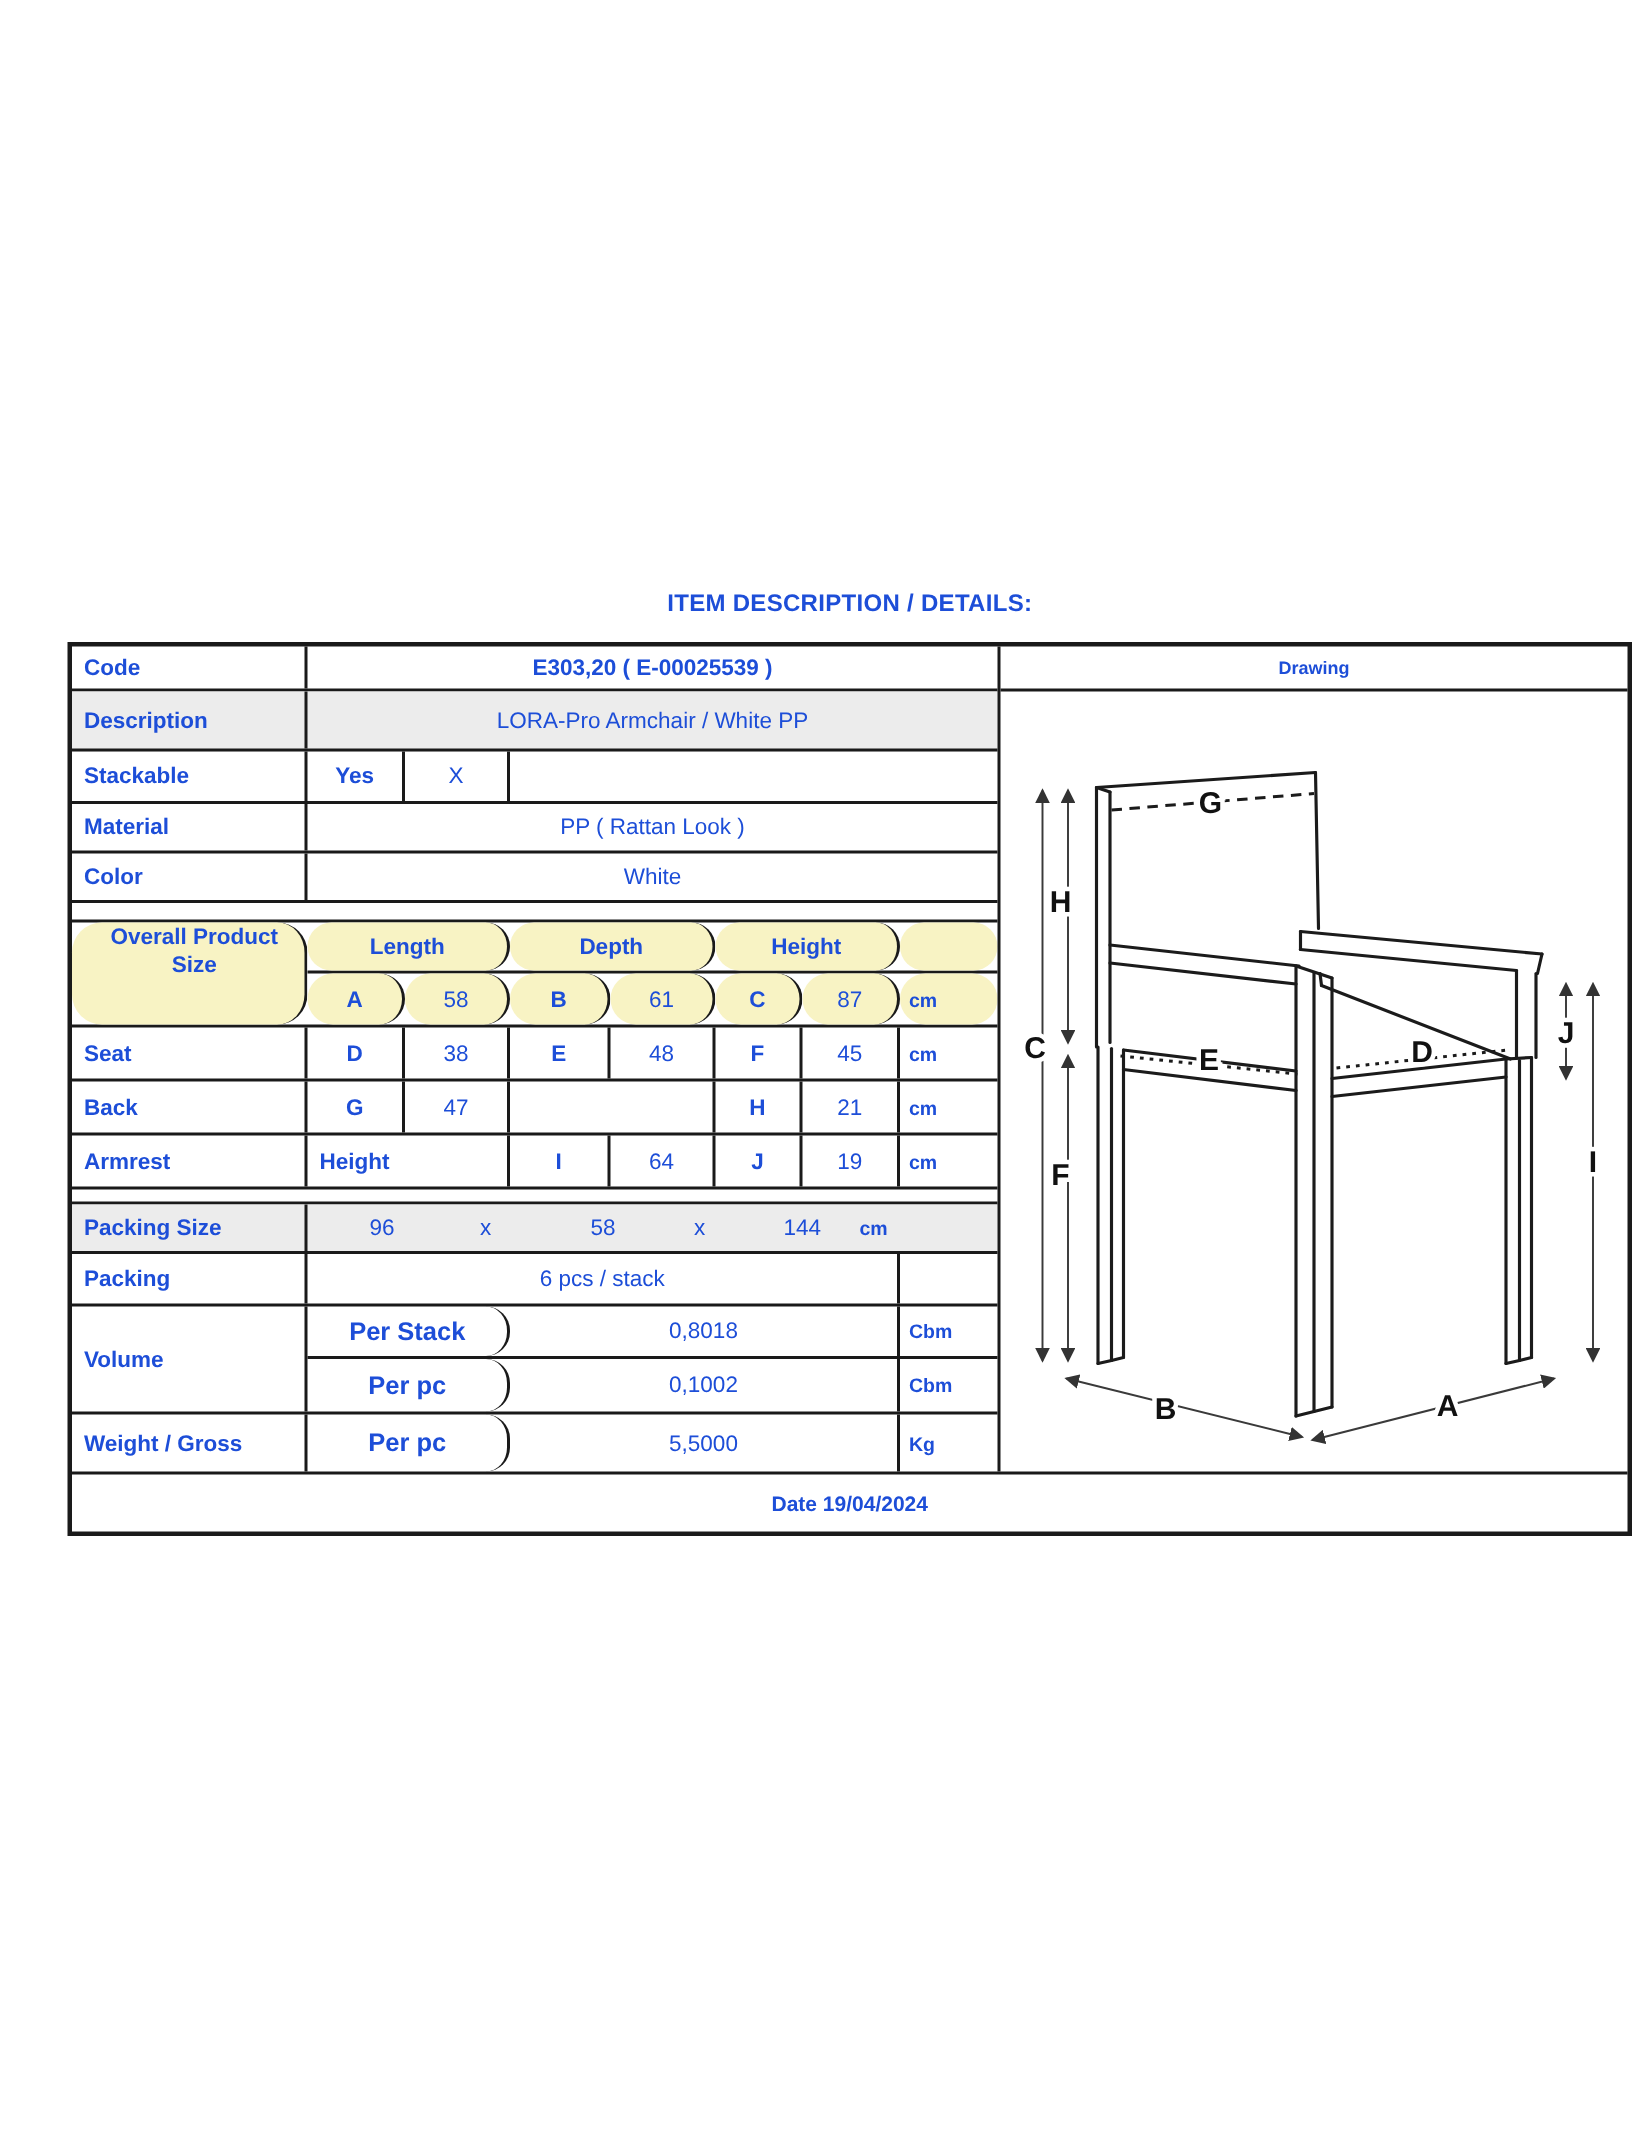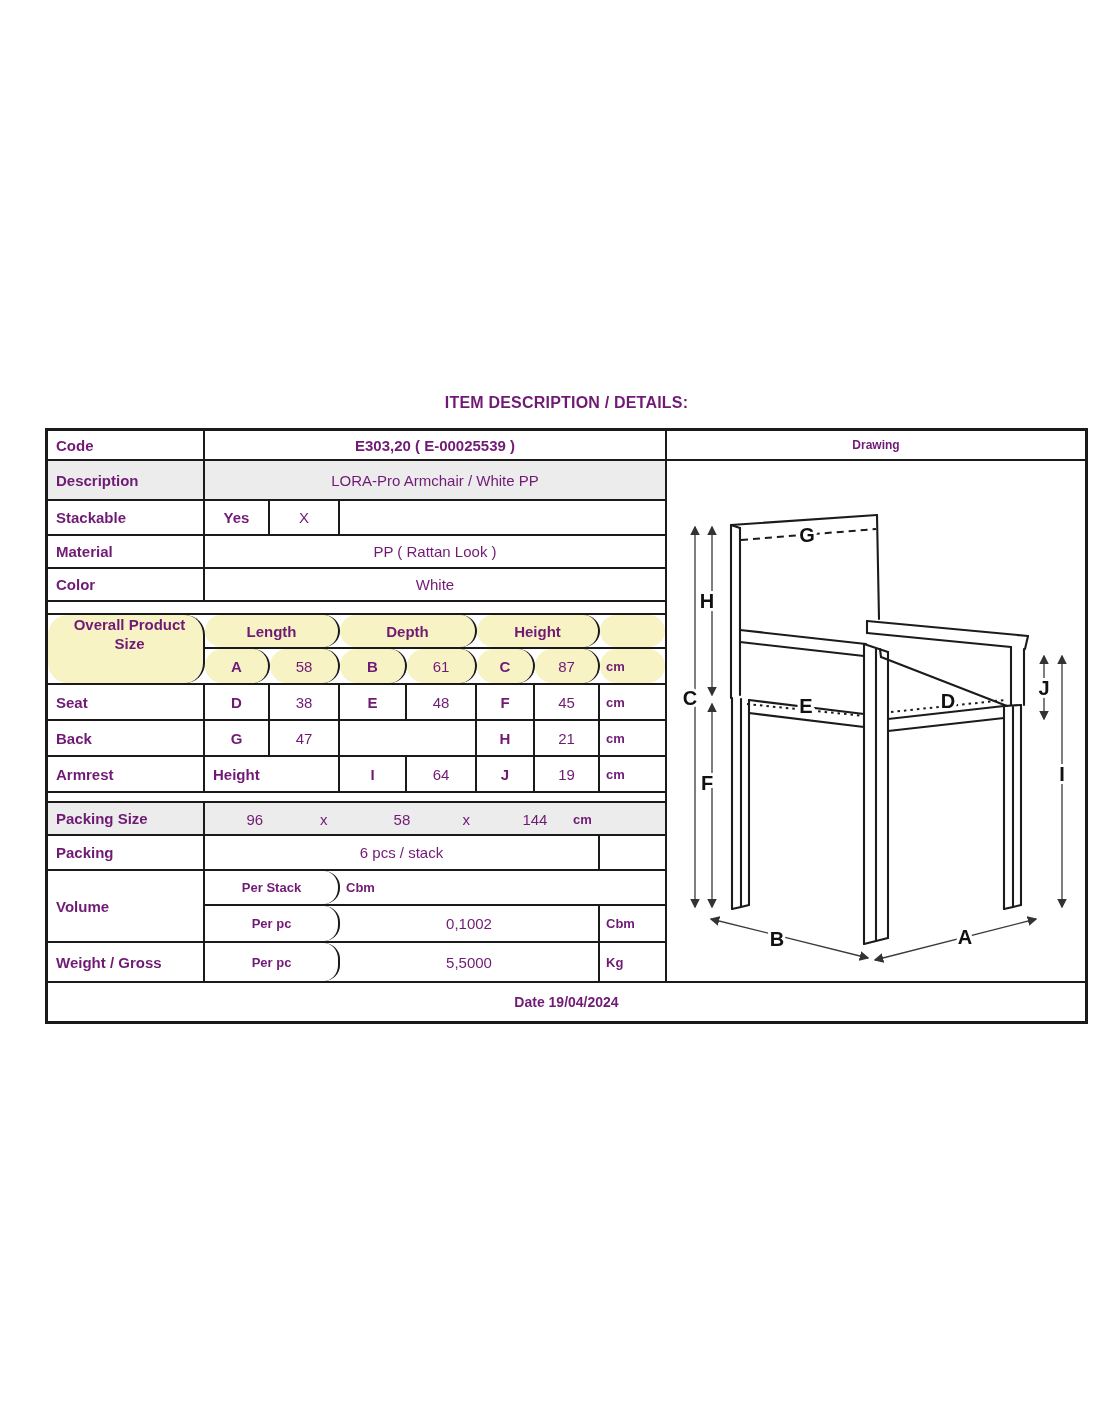--- a/index.html
+++ b/index.html
@@ -1,32 +1,32 @@
 <!DOCTYPE html>
 <html><head>
 <meta charset="utf-8">
 <style>
   html,body{margin:0;padding:0;background:#fff;}
   #page{position:relative;width:1100px;height:1402px;background:#ffffff;overflow:hidden;
-        font-family:"Liberation Sans",sans-serif;color:#701a75;}
+        font-family:"Liberation Sans",sans-serif;color:#1d4ed8;}
   #doc-title{position:absolute;left:45px;top:394px;width:1043px;text-align:center;
              font-size:16px;font-weight:bold;letter-spacing:.2px;}
   #sheet{position:absolute;left:45px;top:428px;width:1043px;border:3px solid #1a1a1a;
          box-sizing:border-box;background:#fff;}
   .t-body{display:flex;}
   .left{width:617px;}
   .right{width:420px;border-left:2px solid #1a1a1a;box-sizing:border-box;display:flex;flex-direction:column;}
   .r{display:flex;border-bottom:2px solid #1a1a1a;box-sizing:border-box;}
   .c{border-right:2px solid #1a1a1a;box-sizing:border-box;display:flex;align-items:center;
      justify-content:center;overflow:hidden;font-size:15px;}
   .c.end{border-right:none;}
   .c.lab{justify-content:flex-start;padding-left:8px;font-weight:bold;}
   .c.key{font-weight:bold;}
   .c.unit{justify-content:flex-start;padding-left:6px;font-weight:bold;font-size:13px;}
-  .c.sm{font-weight:bold;font-size:13px;border-radius:16px;}
+  .c.sm{font-weight:bold;font-size:17px;border-radius:16px;}
   .sub{display:flex;flex-direction:column;}
   .subrow{display:flex;border-bottom:2px solid #1a1a1a;box-sizing:border-box;}
   .subrow:last-child{border-bottom:none;}
   .gray{background:#ececec;}
   .yellow{background:#f8f3c4;border-radius:20px;}
   .center2{flex-direction:column;line-height:19px;text-align:center;padding-left:0;justify-content:center;}
   .h30{height:30px}.h40{height:40px}.h35{height:35px}.h33{height:33px}.h13{height:13px}
   .h36{height:36px}.h34{height:34px}.h10{height:10px}.h38{height:38px}
   .w157{width:157px}.w65{width:65px}.w70{width:70px}.w67{width:67px}.w58{width:58px}
   .w135{width:135px}.w137{width:137px}.w123{width:123px}
@@ -167,20 +167,21 @@
           <div class="c lab w157">Packing</div>
           <div class="c w395">6 pcs / stack</div>
           <div class="c end w65"></div>
         </div>
 
         <div class="r" style="height:72px">
           <div class="c lab w157" style="height:70px">Volume</div>
           <div class="sub w460">
             <div class="subrow h35">
               <div class="c sm w135">Per Stack</div>
+              <div class="c w260">0,8018</div>
               <div class="c end unit w65">Cbm</div>
             </div>
             <div class="subrow h35">
               <div class="c sm w135">Per pc</div>
               <div class="c w260">0,1002</div>
               <div class="c end unit w65">Cbm</div>
             </div>
           </div>
         </div>
 

